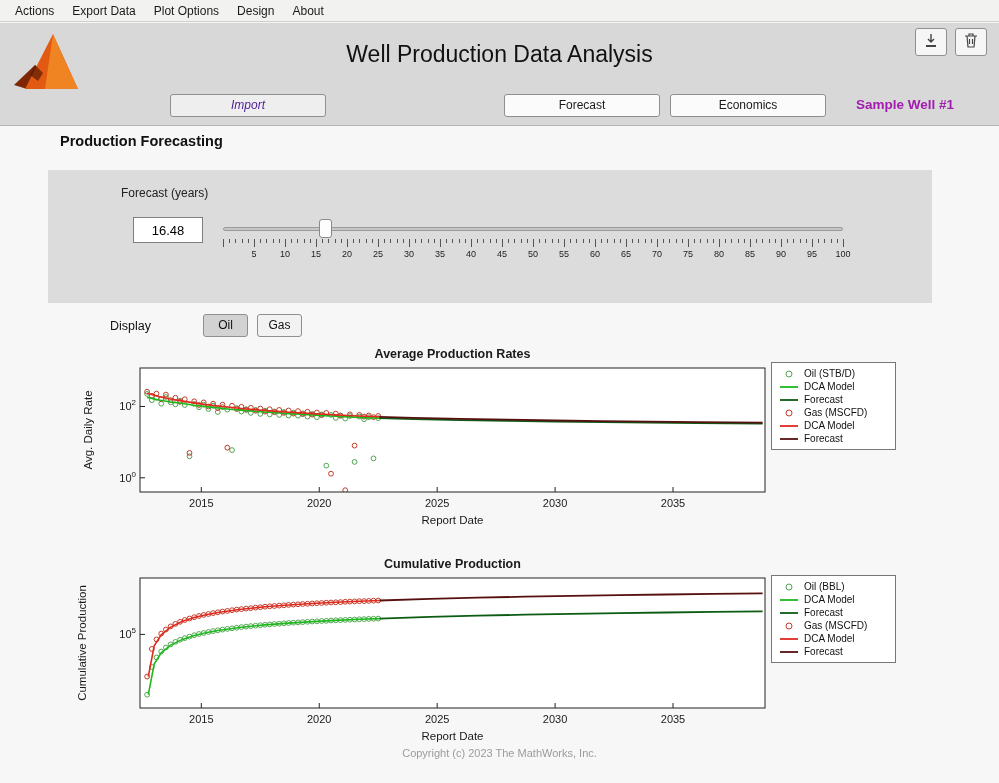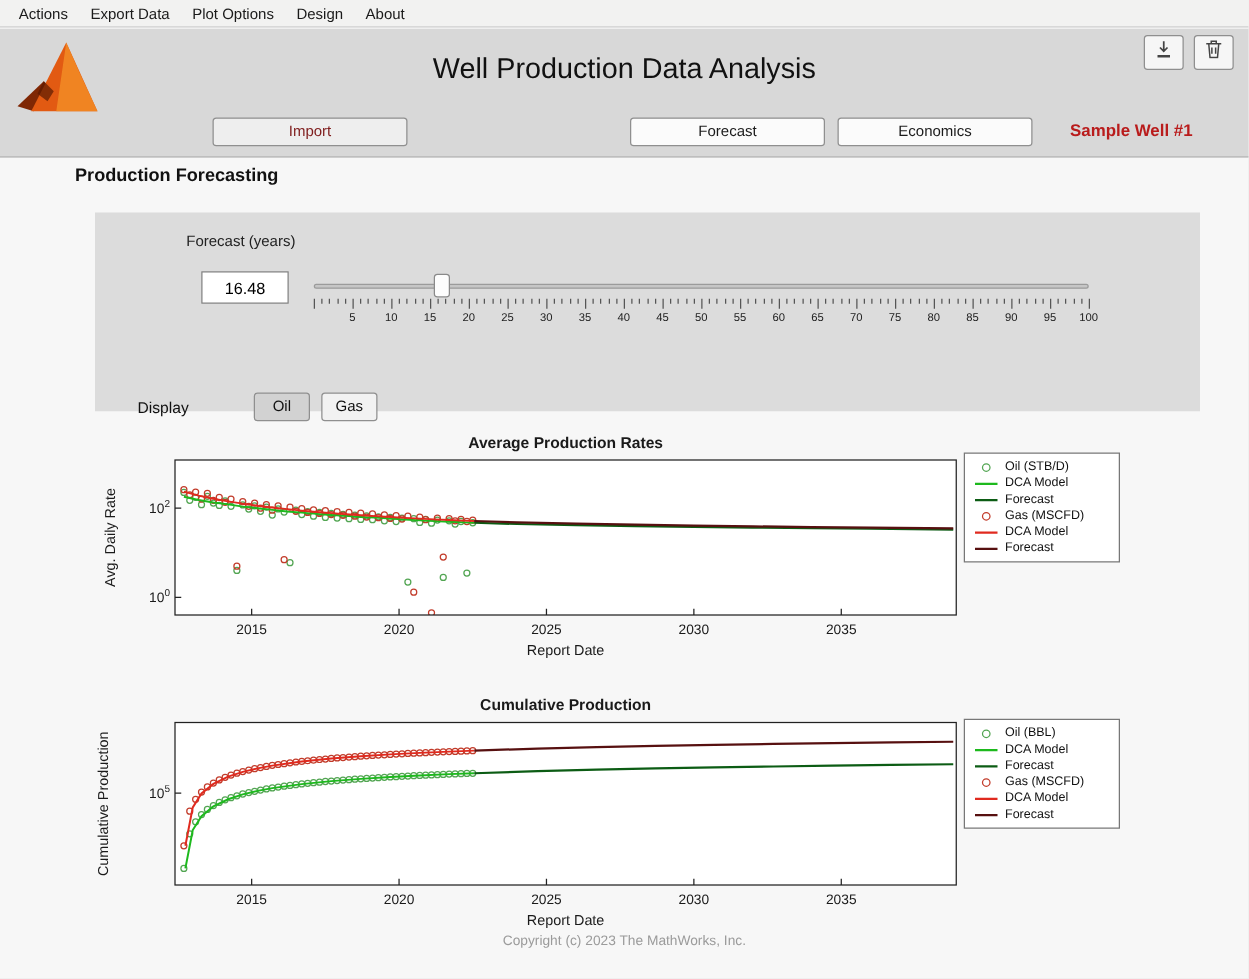--- a/index.html
+++ b/index.html
@@ -14,30 +14,30 @@
   .header { position:absolute; top:23px; left:0; width:999px; height:102px; background:#d8d8d8;
             border-bottom:1px solid #b5b5b5; }
   .logo { position:absolute; top:6px; left:12px; }
   .app-title { position:absolute; top:18px; left:0; width:100%; text-align:center; font-size:23px; color:#111; }
   .icon-btn { position:absolute; top:5px; width:32px; height:28px; background:#f6f6f6; border:1px solid #8f8f8f;
               border-radius:3px; display:flex; align-items:center; justify-content:center; box-sizing:border-box; }
   #btn-export { right:52px; }
   #btn-trash  { right:12px; }
   .tab { position:absolute; top:71px; height:23px; width:156px; background:#fbfbfb; border:1px solid #8f8f8f;
          border-radius:3px; font-size:12px; color:#1a1a1a; text-align:center; line-height:21px; box-sizing:border-box; }
-  .tab.disabled { color:#7f1d1d; background:#eeeeee; }
+  .tab.disabled { color:#4c1d95; background:#eeeeee;font-style:italic; }
   #tab-import     { left:170px; }
   #tab-regression { left:338px; }
   #tab-forecast   { left:504px; }
   #tab-economics  { left:670px; }
-  .well-label { position:absolute; top:74px; left:856px; font-weight:bold; font-size:13.5px; color:#b91c1c; }
+  .well-label { position:absolute; top:74px; left:856px; font-weight:bold; font-size:13.5px; color:#a21caf; }
 
   
   .section-heading { position:absolute; top:133px; left:60px; font-size:14.5px; font-weight:bold; color:#111; }
-  .forecast-panel { position:absolute; top:170px; left:76px; width:884px; height:159px; background:#dcdcdc; }
+  .forecast-panel { position:absolute; top:170px; left:48px; width:884px; height:133px; background:#dcdcdc; }
   .fp-label { position:absolute; top:16px; left:73px; font-size:12px; color:#222; }
   .fp-value { position:absolute; top:47px; left:85px; width:70px; height:26px; text-align:center; font-size:13px;
               border:1px solid #7f7f7f; background:#fff; font-family:"Liberation Sans",sans-serif; box-sizing:border-box; }
   .slider { position:absolute; top:47px; left:175px; width:620px; height:70px; }
   .slider-track { position:absolute; top:10px; left:0; width:620px; height:4px; background:#c6c6c6;
                   border:1px solid #9b9b9b; border-radius:2px; box-sizing:border-box; }
   .slider-thumb { position:absolute; top:2px; width:13px; height:19px; background:#fdfdfd; border:1px solid #8a8a8a;
                   border-radius:3px; box-sizing:border-box; }
   .slider-ticks { position:absolute; top:22px; left:0; width:620px; height:26px; }
   .tick { position:absolute; top:0; width:1px; background:#555; }

